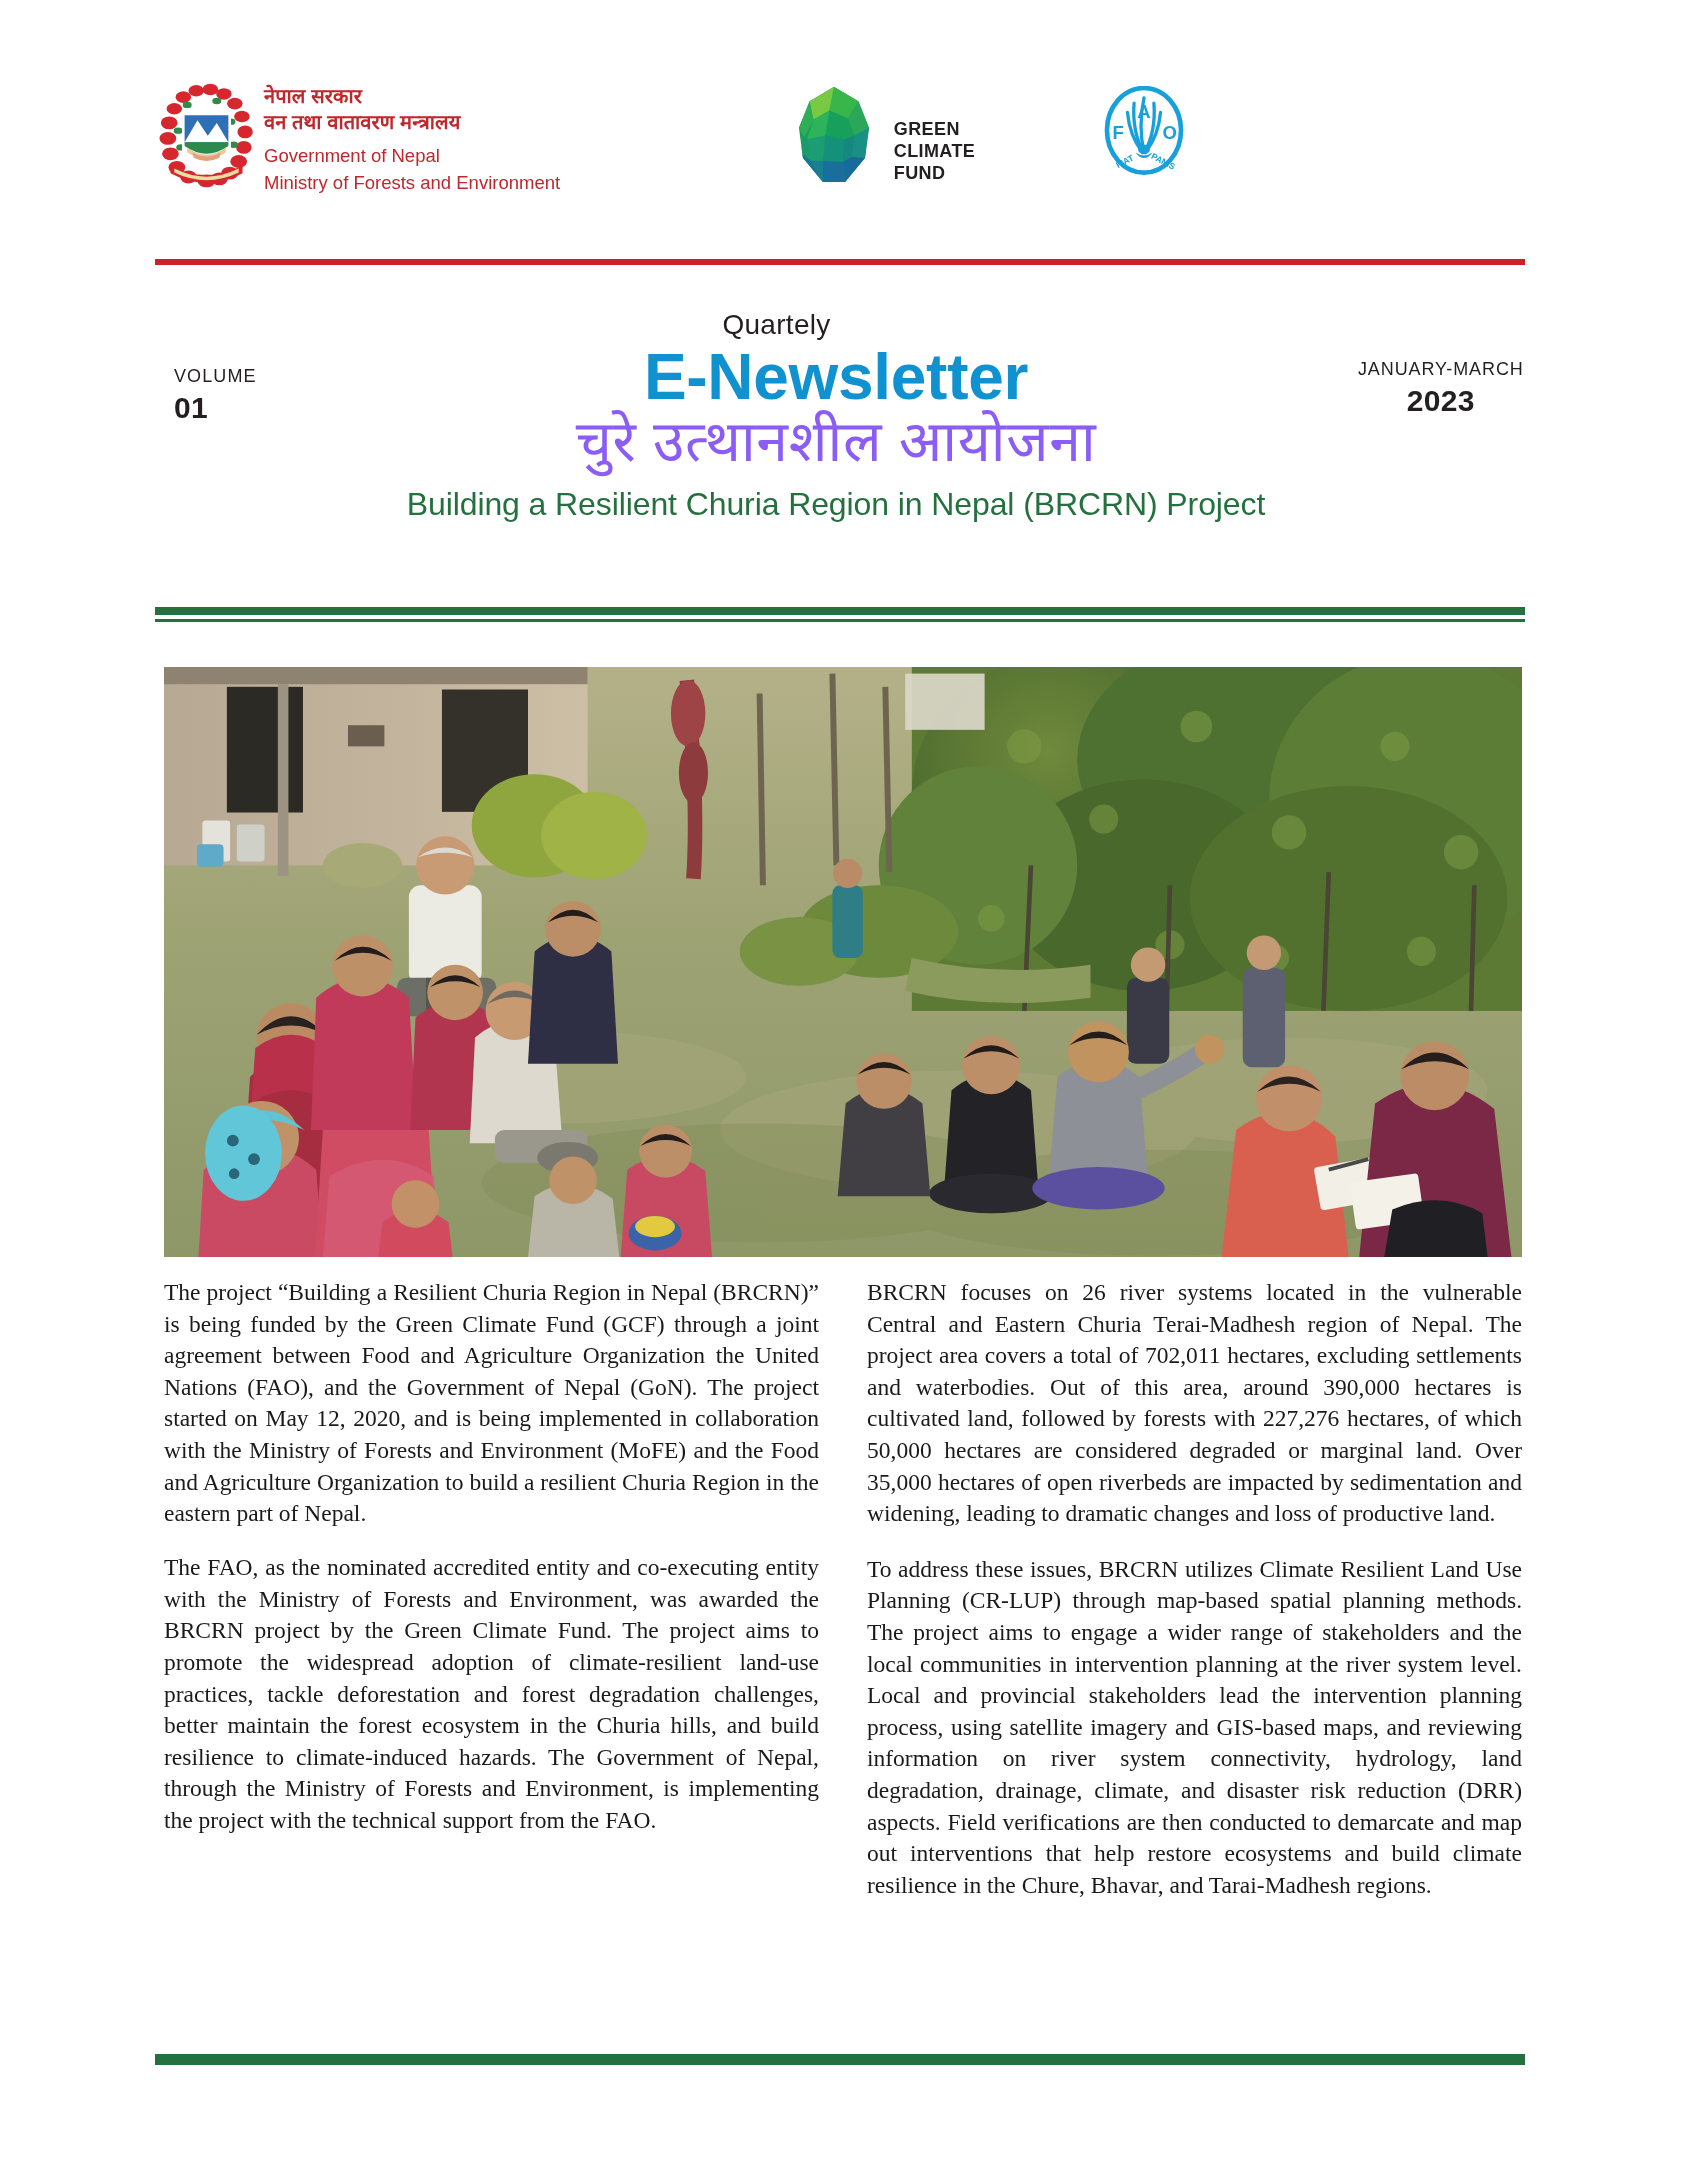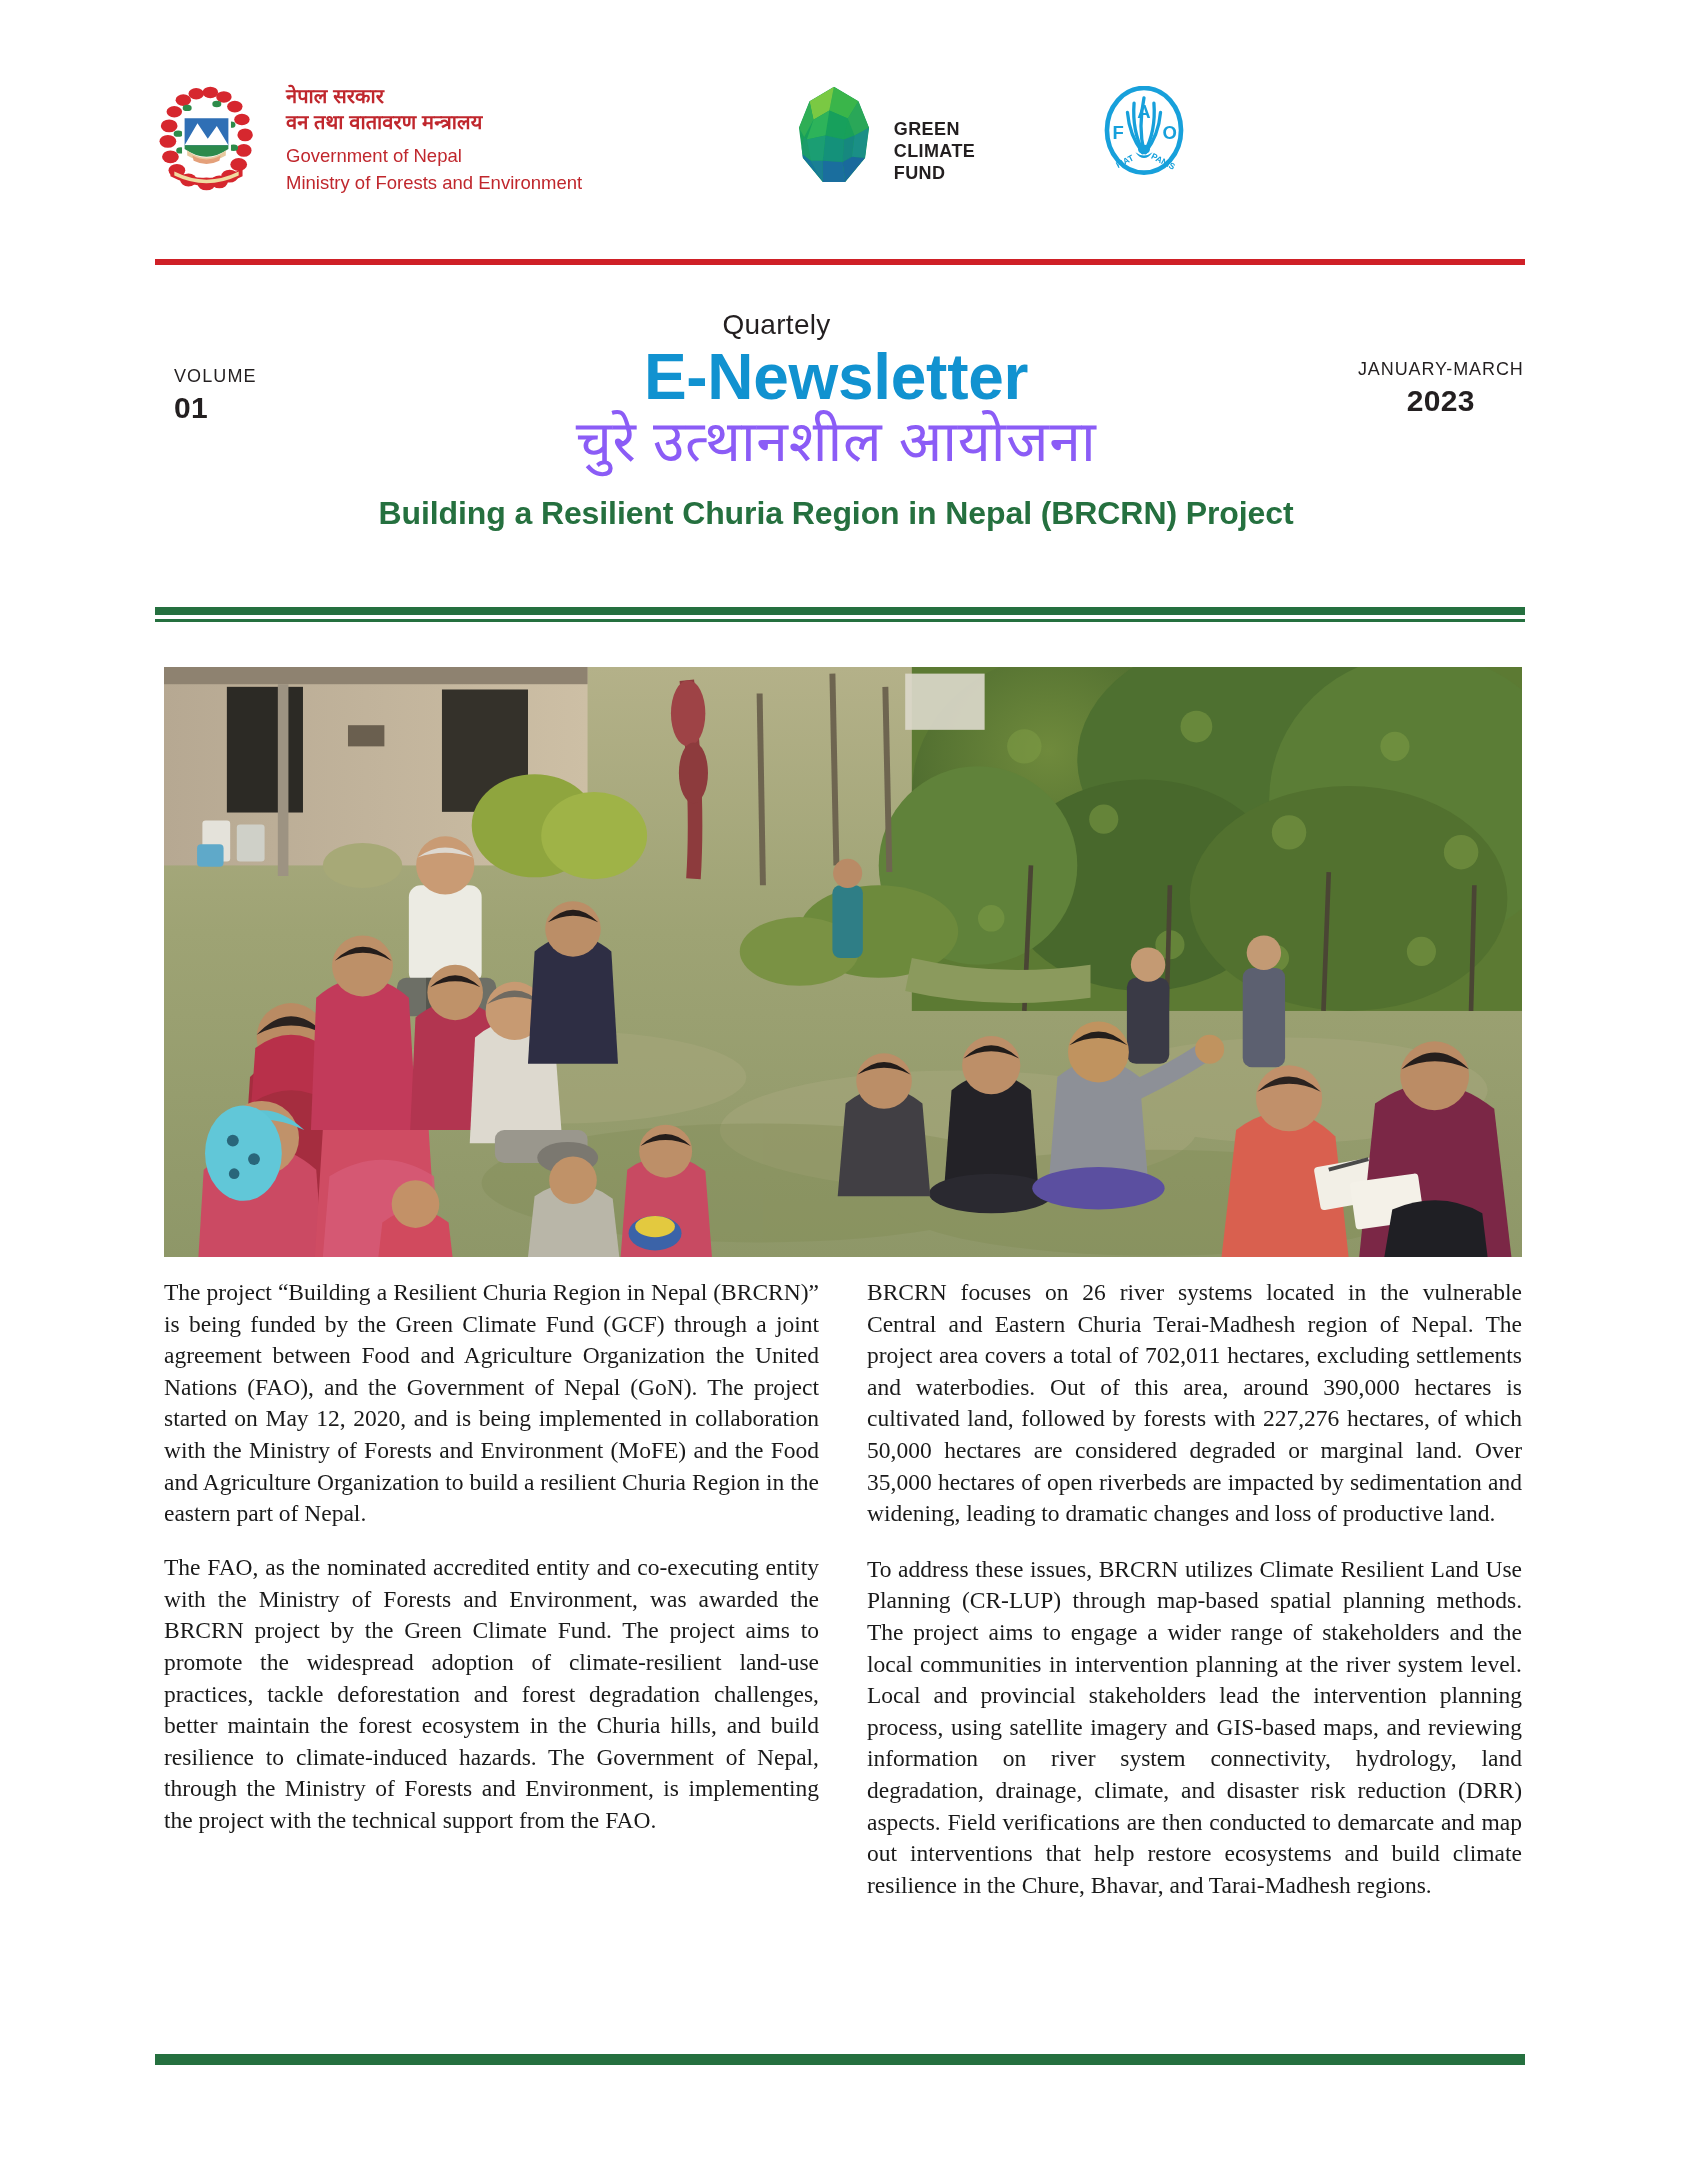--- a/index.html
+++ b/index.html
@@ -27,22 +27,22 @@
     left: 155px;
     top: 79px;
     width: 1370px;
     height: 152px;
     display: flex;
     align-items: flex-start;
   }
 
   .logo-gon {
     display: flex;
-    align-items: flex-end;
-    gap: 28px;
+    align-items: center;
+    gap: 6px;
     width: 556px;
   }
   .emblem {
     width: 103px;
     height: 109px;
     flex: 0 0 auto;
     position: relative;
   }
   .gon-text {
     padding-top: 4px;
@@ -179,24 +179,24 @@
   .np-title {
     font-size: 57px;
     font-weight: 400;
     color: #8b5cf6;
     line-height: 1.12;
     margin-top: -2.6px;
     letter-spacing: 0.7px;
   }
   .en-subtitle {
     font-size: 32px;
-    font-weight: 700;
+    font-weight: 400;
     color: #25703f;
     line-height: 1.2;
-    margin-top: 21px;
+    margin-top: 12px;
     letter-spacing: -0.1px;
   }
 
   .rule-green-double {
     position: absolute;
     left: 155px;
     top: 607px;
     width: 1370px;
   }
   .rule-green-double .thick {

